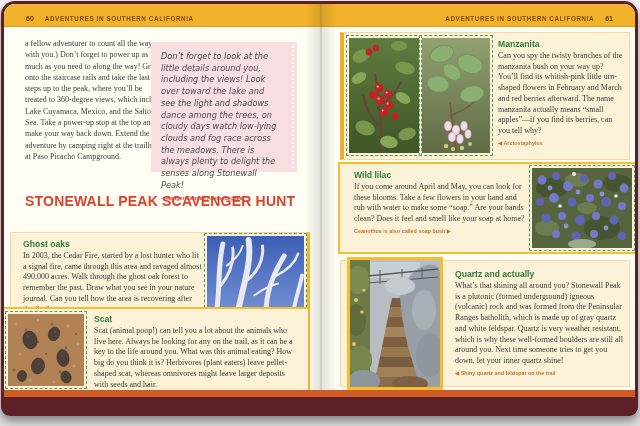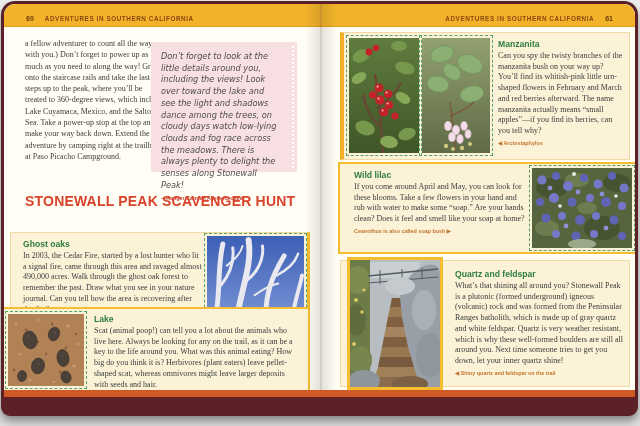--- a/index.html
+++ b/index.html
@@ -135,21 +135,21 @@
             <ellipse cx="14" cy="62" rx="4.5" ry="5.5" transform="rotate(8 14 62)"></ellipse>
           </g>
           <g fill="#5e5248">
               <circle cx="20" cy="22" r="1.2"></circle>
               <circle cx="47" cy="18" r="1"></circle>
               <circle cx="54" cy="42" r="1.1"></circle>
               <circle cx="31" cy="50" r="1"></circle>
             </g>
         </svg>
         <div class="scat-text">
-          <h3 class="bx-title">Lake</h3>
+          <h3 class="bx-title">Scat</h3>
           <p class="bx-body">Scat (animal poop!) can tell you a lot about the animals who live here. Always be looking for any on the trail, as it can be a key to the life around you. What was this animal eating? How big do you think it is? Herbivores (plant eaters) leave pellet-shaped scat, whereas omnivores might leave larger deposits with seeds and hair.</p>
 
         </div>
       </div>
 
       <div class="box manz-box">
         <svg class="manz-photo1 stitch-frame" viewBox="0 0 70 115" preserveAspectRatio="none">
           <defs>
               <linearGradient id="mzbg" x1="0" y1="0" x2="0" y2="1">
                 <stop offset="0" stop-color="#5f7c3e"></stop>
@@ -325,21 +325,21 @@
             <path d="M32,87 L58,87 L56,77 L34,77 Z" fill="#7f5f42"></path>
             <path d="M34,77 L56,77 L54,67 L36,67 Z" fill="#a5845f"></path>
             <path d="M36,67 L54,67 L52,57 L38,57 Z" fill="#82603f"></path>
             <path d="M38,57 L52,57 L51,47 L40,47 Z" fill="#9a7a52"></path>
             <path d="M40,47 L51,47 L50,38 L42,38 Z" fill="#7a5c3e"></path>
           </g>
           <ellipse cx="14" cy="121" rx="16" ry="11" fill="#8e959b"></ellipse>
           <ellipse cx="60" cy="124" rx="18" ry="8" fill="#7d6146"></ellipse>
         </svg>
         <div class="qtz-text">
-          <h3 class="bx-title">Quartz and feldspar</h3>
+          <h3 class="bx-title">Quartz and actually</h3>
           <p class="bx-body">What’s that shining all around you? Stonewall Peak is a plutonic (formed underground) igneous (volcanic) rock and was formed from the Peninsular Ranges batholith, which is made up of gray quartz and white feldspar. Quartz is very weather resistant, which is why these well-formed boulders are still all around you. Next time someone tries to get you down, let your inner quartz shine!</p>
           <p class="bx-cap">◀ Shiny quartz and feldspar on the trail</p>
         </div>
       </div>
 
       <div class="gutter"></div>
     </div>
   </div>
 </div>
 

